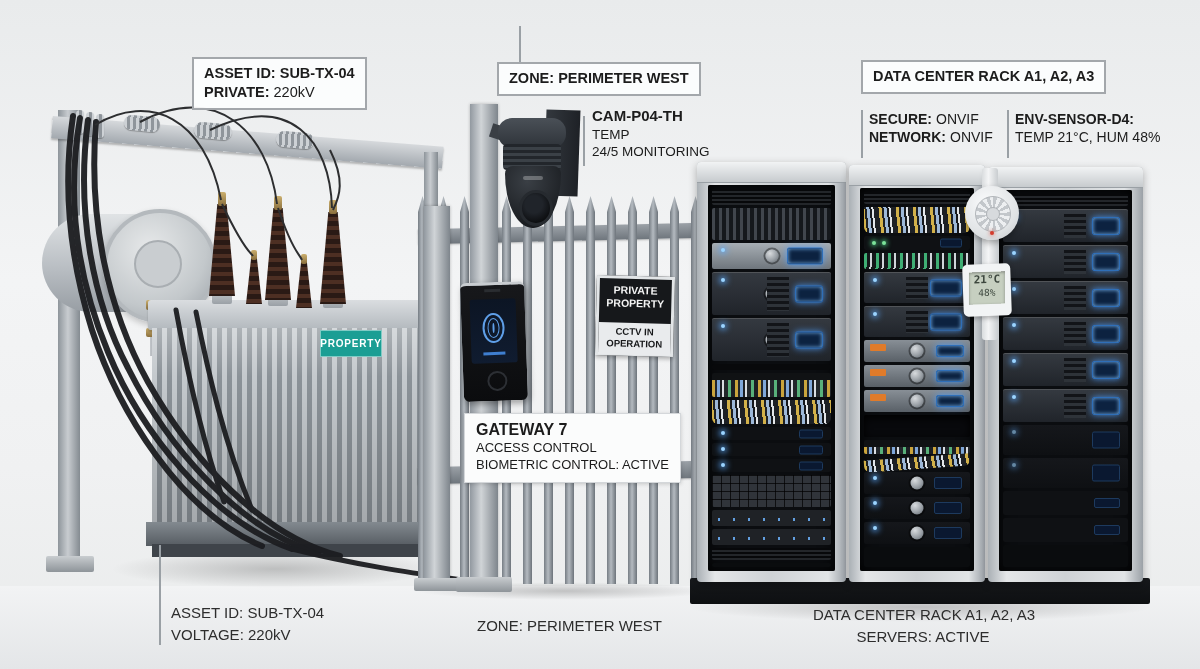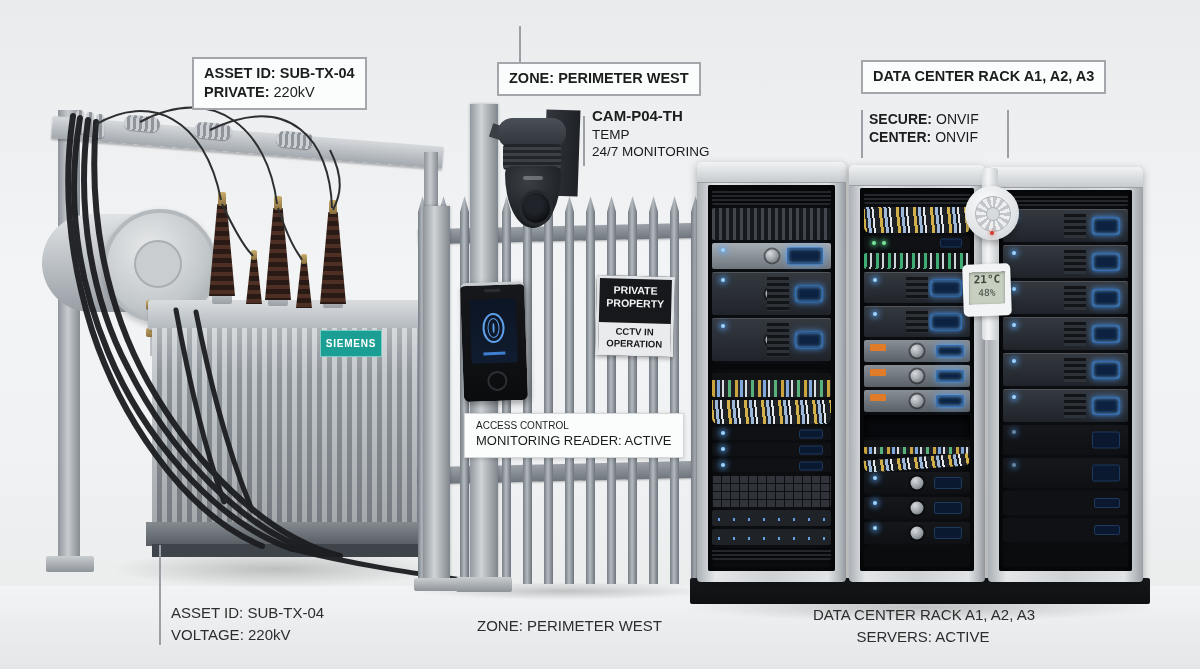--- a/index.html
+++ b/index.html
@@ -125,21 +125,21 @@
     <div class="abs" style="left:150px;top:308px;width:9px;height:48px;background:linear-gradient(90deg,#c2c6ca,#8d9399);z-index:3;"></div>
     <div class="abs bcap" style="left:146px;top:300px;width:16px;height:10px;z-index:4;"></div>
     <div class="abs bcap" style="left:146px;top:328px;width:16px;height:9px;z-index:4;"></div>
 
     <div class="abs" style="left:148px;top:300px;width:284px;height:30px;border-radius:3px;background:linear-gradient(180deg,#dadde0,#b2b8bd);box-shadow:0 2px 2px rgba(0,0,0,.2);z-index:4;"></div>
     <div class="abs fins" style="left:152px;top:328px;width:276px;height:196px;z-index:4;">
         <i></i>
       </div>
     <div class="abs" style="left:146px;top:522px;width:290px;height:24px;background:linear-gradient(180deg,#838a90,#565c62);z-index:4;"></div>
     <div class="abs" style="left:152px;top:544px;width:280px;height:13px;background:#3f444a;z-index:4;"></div>
-    <div class="abs plate" style="left:320px;top:330px;width:60px;height:25px;">SIEMENS</div>
+    <div class="abs plate" style="left:320px;top:330px;width:60px;height:25px;">PROPERTY</div>
 
     <div class="abs turret" style="left:212px;top:290px;width:20px;height:14px;z-index:5;"></div>
     <div class="abs turret" style="left:268px;top:292px;width:20px;height:14px;z-index:5;"></div>
     <div class="abs turret" style="left:323px;top:294px;width:20px;height:14px;z-index:5;"></div>
     <div class="abs bushing" style="left:209px;top:204px;width:26px;height:92px;z-index:5;"></div>
     <div class="abs bushing" style="left:265px;top:208px;width:26px;height:92px;z-index:5;"></div>
     <div class="abs bushing" style="left:320px;top:212px;width:26px;height:92px;z-index:5;"></div>
     <div class="abs bcap" style="left:218px;top:192px;width:8px;height:14px;z-index:5;"></div>
     <div class="abs bcap" style="left:274px;top:196px;width:8px;height:14px;z-index:5;"></div>
     <div class="abs bcap" style="left:329px;top:200px;width:8px;height:14px;z-index:5;"></div>
@@ -371,34 +371,39 @@
     <div>ASSET ID: SUB-TX-04</div>
     <div><span>PRIVATE:</span><span class="v">220kV</span></div>
   </div>
   <div class="abs box-label" style="left:497px;top:62px;">ZONE: PERIMETER WEST</div>
   <div class="abs box-label" style="left:861px;top:60px;">DATA CENTER RACK A1, A2, A3</div>
 
   <div class="abs lead" style="left:583px;top:116px;height:50px;"></div>
   <div class="abs txt-label" style="left:592px;top:106px;">
     <div class="t">CAM-P04-TH</div>
     <div class="s">TEMP</div>
-    <div class="s">24/7 MONITORING</div>
+    <div class="s">24/5 MONITORING</div>
   </div>
 
   <div class="abs lead" style="left:861px;top:110px;height:48px;"></div>
   <div class="abs txt-label" style="left:869px;top:110px;font-size:14px;">
     <div><b>SECURE:</b><span class="v">ONVIF</span></div>
-    <div><b>CENTER:</b><span class="v">ONVIF</span></div>
+    <div><b>NETWORK:</b><span class="v">ONVIF</span></div>
   </div>
 
   <div class="abs lead" style="left:1007px;top:110px;height:48px;"></div>
+  <div class="abs txt-label" style="left:1015px;top:110px;font-size:14px;">
+    <div style="font-weight:bold;">ENV-SENSOR-D4:</div>
+    <div>TEMP 21°C, HUM 48%</div>
+  </div>
 
   <div class="abs" style="left:464px;top:413px;background:#fbfcfc;border:1px solid #d4d7da;box-shadow:0 1px 4px rgba(0,0,0,.18);padding:6px 11px 8px;z-index:40;line-height:1.28;white-space:nowrap;">
-    <div style="font-size:10px;">ACCESS CONTROL</div>
-    <div style="font-size:13px;">MONITORING READER: ACTIVE</div>
+    <div style="font-size:16px;font-weight:bold;">GATEWAY 7</div>
+    <div style="font-size:13px;">ACCESS CONTROL</div>
+    <div style="font-size:13px;">BIOMETRIC CONTROL: ACTIVE</div>
   </div>
 
   <div class="abs lead" style="left:159px;top:545px;height:100px;"></div>
   <div class="abs caption" style="left:171px;top:602px;">
     <div>ASSET ID: SUB-TX-04</div>
     <div>VOLTAGE: 220kV</div>
   </div>
   <div class="abs caption" style="left:477px;top:615px;">ZONE: PERIMETER WEST</div>
   <div class="abs caption" style="left:813px;top:604px;width:220px;text-align:center;">
     <div>DATA CENTER RACK A1, A2, A3</div>

